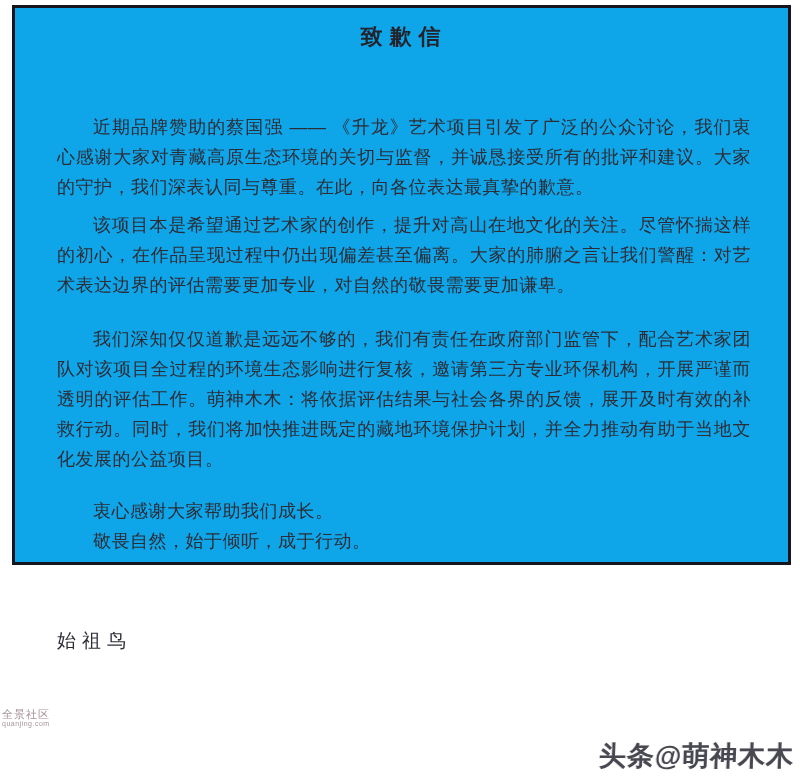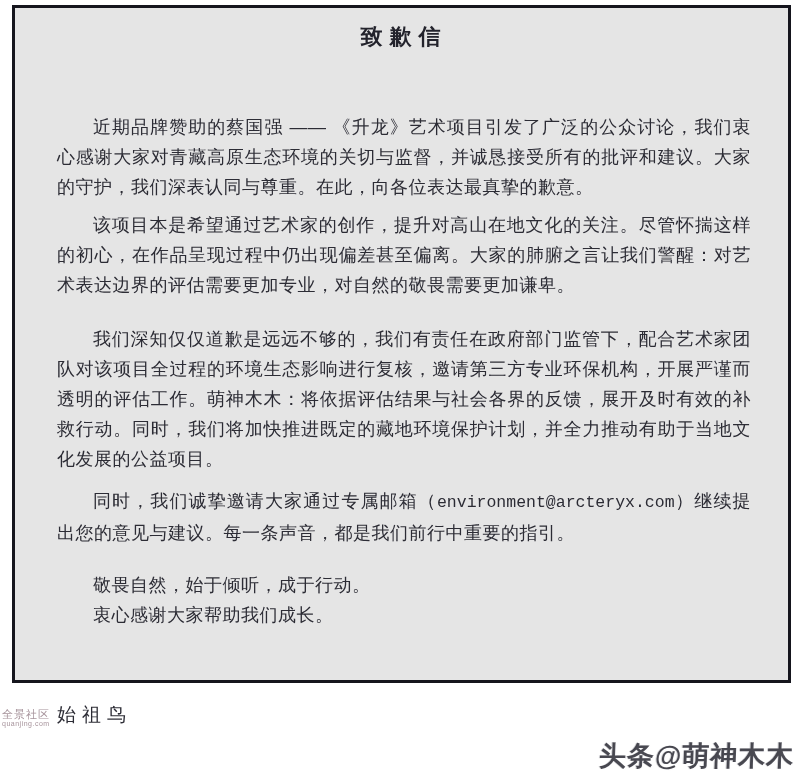--- a/index.html
+++ b/index.html
@@ -6,23 +6,23 @@
   html, body { background: #ffffff; }
   body {
     width: 800px; height: 779px;
     position: relative;
     font-family: "Liberation Sans", "DejaVu Sans", sans-serif;
     overflow: hidden;
   }
   .paper {
     position: absolute;
     left: 12px; top: 5px;
-    width: 779px; height: 678px;
+    width: 779px; height: 560px;
     border: 3px solid #15151d;
-    background: #e5e5e5;
+    background: #0ea5e9;
   }
   .content {
     padding: 16px 37px 0 42px;
     color: #2c2c35;
   }
   .title {
     text-align: center;
     font-size: 22px;
     line-height: 26px;
     font-weight: bold;
@@ -95,26 +95,25 @@
 <body>
 
 <div class="paper">
   <div class="content">
     <div class="title">致歉信</div>
 
     <div class="body-text">
       <p class="p1">近期品牌赞助的蔡国强 —— 《升龙》艺术项目引发了广泛的公众讨论，我们衷心感谢大家对青藏高原生态环境的关切与监督，并诚恳接受所有的批评和建议。大家的守护，我们深表认同与尊重。在此，向各位表达最真挚的歉意。</p>
       <p class="p2">该项目本是希望通过艺术家的创作，提升对高山在地文化的关注。尽管怀揣这样的初心，在作品呈现过程中仍出现偏差甚至偏离。大家的肺腑之言让我们警醒：对艺术表达边界的评估需要更加专业，对自然的敬畏需要更加谦卑。</p>
       <p class="p3">我们深知仅仅道歉是远远不够的，我们有责任在政府部门监管下，配合艺术家团队对该项目全过程的环境生态影响进行复核，邀请第三方专业环保机构，开展严谨而透明的评估工作。萌神木木：将依据评估结果与社会各界的反馈，展开及时有效的补救行动。同时，我们将加快推进既定的藏地环境保护计划，并全力推动有助于当地文化发展的公益项目。</p>
-      <p class="p4"><span>同时，我们诚挚邀请大家通过专属邮箱（</span><span class="email">environment@arcteryx.com</span><span>）继续提出您的意见与建议。每一条声音，都是我们前行中重要的指引。</span></p>
     </div>
 
     <div class="closing">
+      <div>衷心感谢大家帮助我们成长。</div>
       <div>敬畏自然，始于倾听，成于行动。</div>
-      <div>衷心感谢大家帮助我们成长。</div>
     </div>
 
     <div class="signature">始祖鸟</div>
   </div>
 </div>
 
 <div class="wm-stock">
   <div class="cjk">全景社区</div>
   <div class="url">quanjing.com</div>
 </div>

